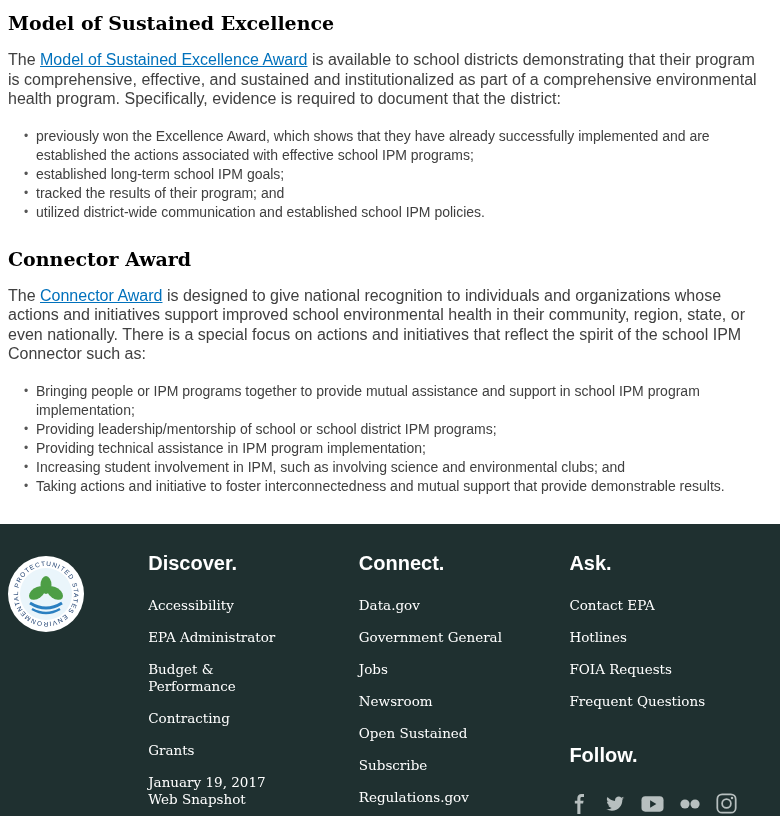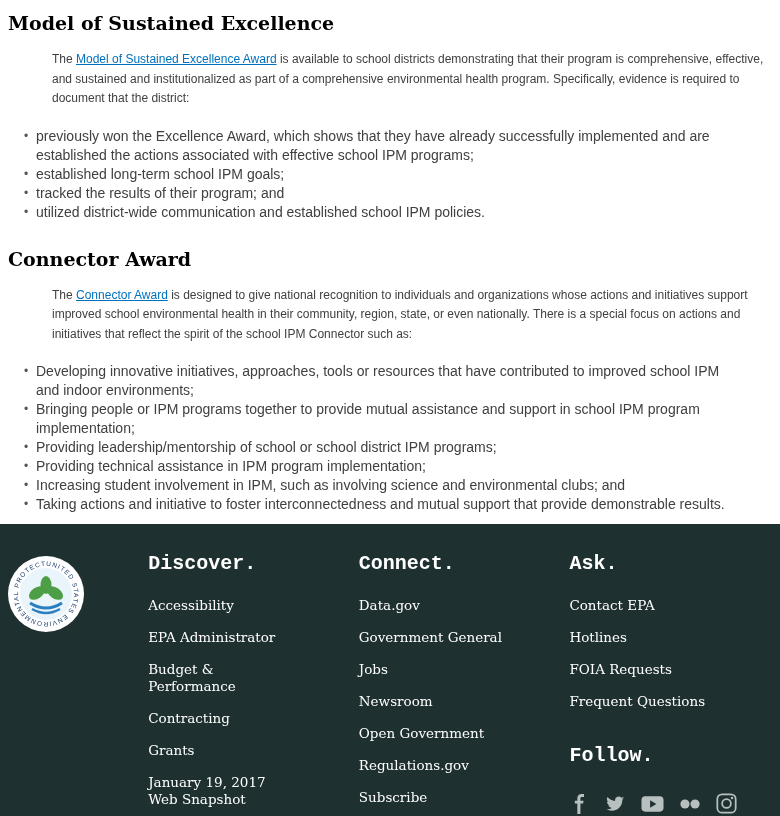--- a/index.html
+++ b/index.html
@@ -21,24 +21,23 @@
   }
   h2.section-heading {
     font-family:"DejaVu Serif", serif;
     font-weight:bold;
     font-size:19px;
     color:#000000;
     margin:4px 0 16px 0;
   }
   h2.section-heading.second { margin-top:26px; }
   p.body-text {
-    font-size:12px;
+    font-size:16px;
     line-height:19.5px;
     margin-bottom:16px;
-    margin-left:44px;
   }
   a.content-link {
     color:#0071bc;
     text-decoration:underline;
   }
   ul.bullets {
     list-style:none;
     margin:18px 0 10px 16px;
   }
   ul.bullets li {
@@ -61,21 +60,21 @@
   footer.site-footer {
     height:292px;
     background:#1f3030;
     overflow:hidden;
     display:flex;
     padding:28px 0 0 8px;
   }
   .footer-logo-col { width:142px; padding-top:4px; }
   .footer-col { width:213px; padding-right:24px; }
   .footer-col h3.footer-heading {
-    font-family:Liberation Mono, monospace;
+    font-family:Liberation Sans, sans-serif;
     font-weight:bold;
     font-size:20px;
     color:#ffffff;
     margin-bottom:22px;
   }
   .footer-col a.footer-link {
     display:block;
     font-family:"DejaVu Serif", serif;
     font-size:13.5px;
     color:#ffffff;
@@ -105,21 +104,20 @@
     <li>established long-term school IPM goals;</li>
     <li>tracked the results of their program; and</li>
     <li>utilized district-wide communication and established school IPM policies.</li>
   </ul>
 
   <h2 class="section-heading second">Connector Award</h2>
 
   <p class="body-text"><span>The </span><a href="#" class="content-link">Connector Award</a><span> is designed to give national recognition to individuals and organizations whose actions and initiatives support improved school environmental health in their community, region, state, or even nationally. There is a special focus on actions and initiatives that reflect the spirit of the school IPM Connector such as:</span></p>
 
   <ul class="bullets">
-    <li>Developing innovative initiatives, approaches, tools or resources that have contributed to improved school IPM and indoor environments;</li>
     <li>Bringing people or IPM programs together to provide mutual assistance and support in school IPM program implementation;</li>
     <li>Providing leadership/mentorship of school or school district IPM programs;</li>
     <li>Providing technical assistance in IPM program implementation;</li>
     <li>Increasing student involvement in IPM, such as involving science and environmental clubs; and</li>
     <li>Taking actions and initiative to foster interconnectedness and mutual support that provide demonstrable results.</li>
   </ul>
 
 </main>
 
 <footer class="site-footer">
@@ -154,23 +152,23 @@
     <a href="#" class="footer-link">January 19, 2017 Web Snapshot</a>
 
   </div>
 
   <div class="footer-col">
     <h3 class="footer-heading">Connect.</h3>
     <a href="#" class="footer-link">Data.gov</a>
     <a href="#" class="footer-link">Government General</a>
     <a href="#" class="footer-link">Jobs</a>
     <a href="#" class="footer-link">Newsroom</a>
-    <a href="#" class="footer-link">Open Government</a>
+    <a href="#" class="footer-link">Open Sustained</a>
+    <a href="#" class="footer-link">Subscribe</a>
     <a href="#" class="footer-link">Regulations.gov</a>
-    <a href="#" class="footer-link">Subscribe</a>
 
   </div>
 
   <div class="footer-col">
     <h3 class="footer-heading">Ask.</h3>
     <a href="#" class="footer-link">Contact EPA</a>
     <a href="#" class="footer-link">Hotlines</a>
     <a href="#" class="footer-link">FOIA Requests</a>
     <a href="#" class="footer-link">Frequent Questions</a>
 

